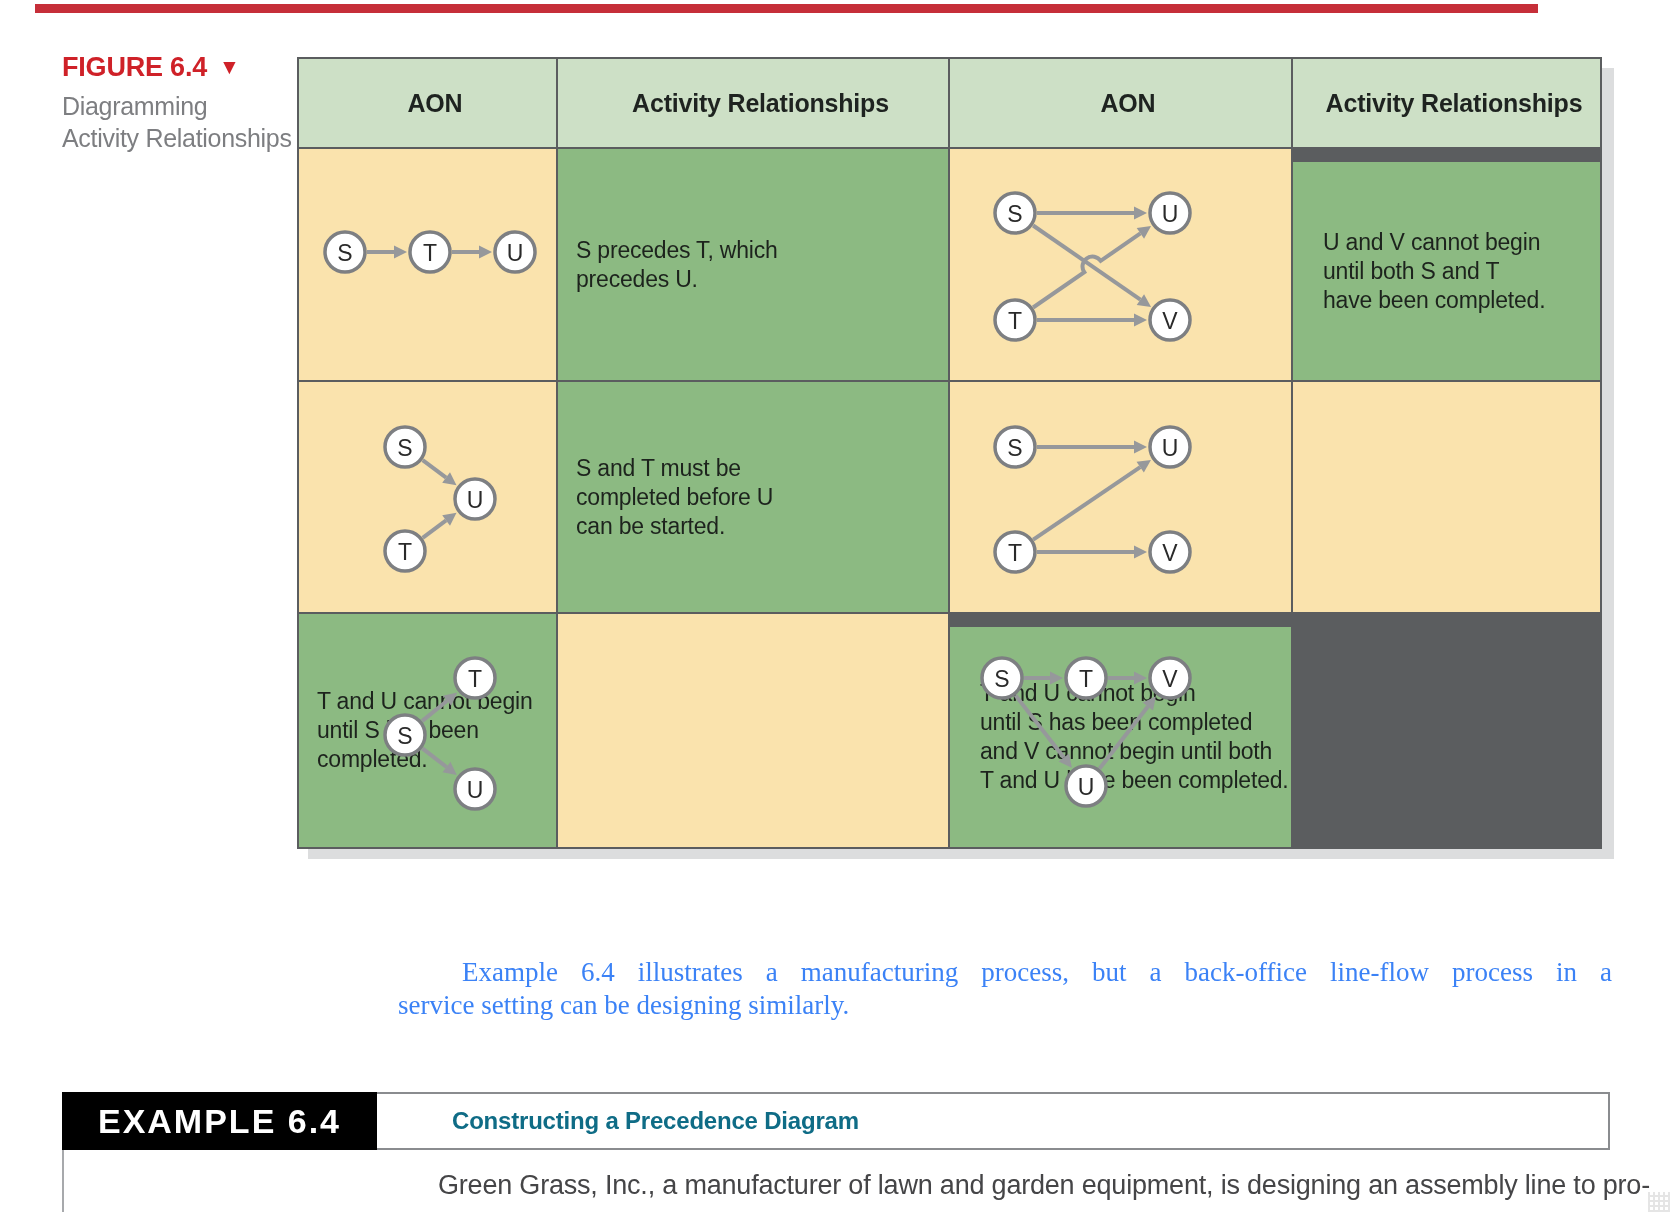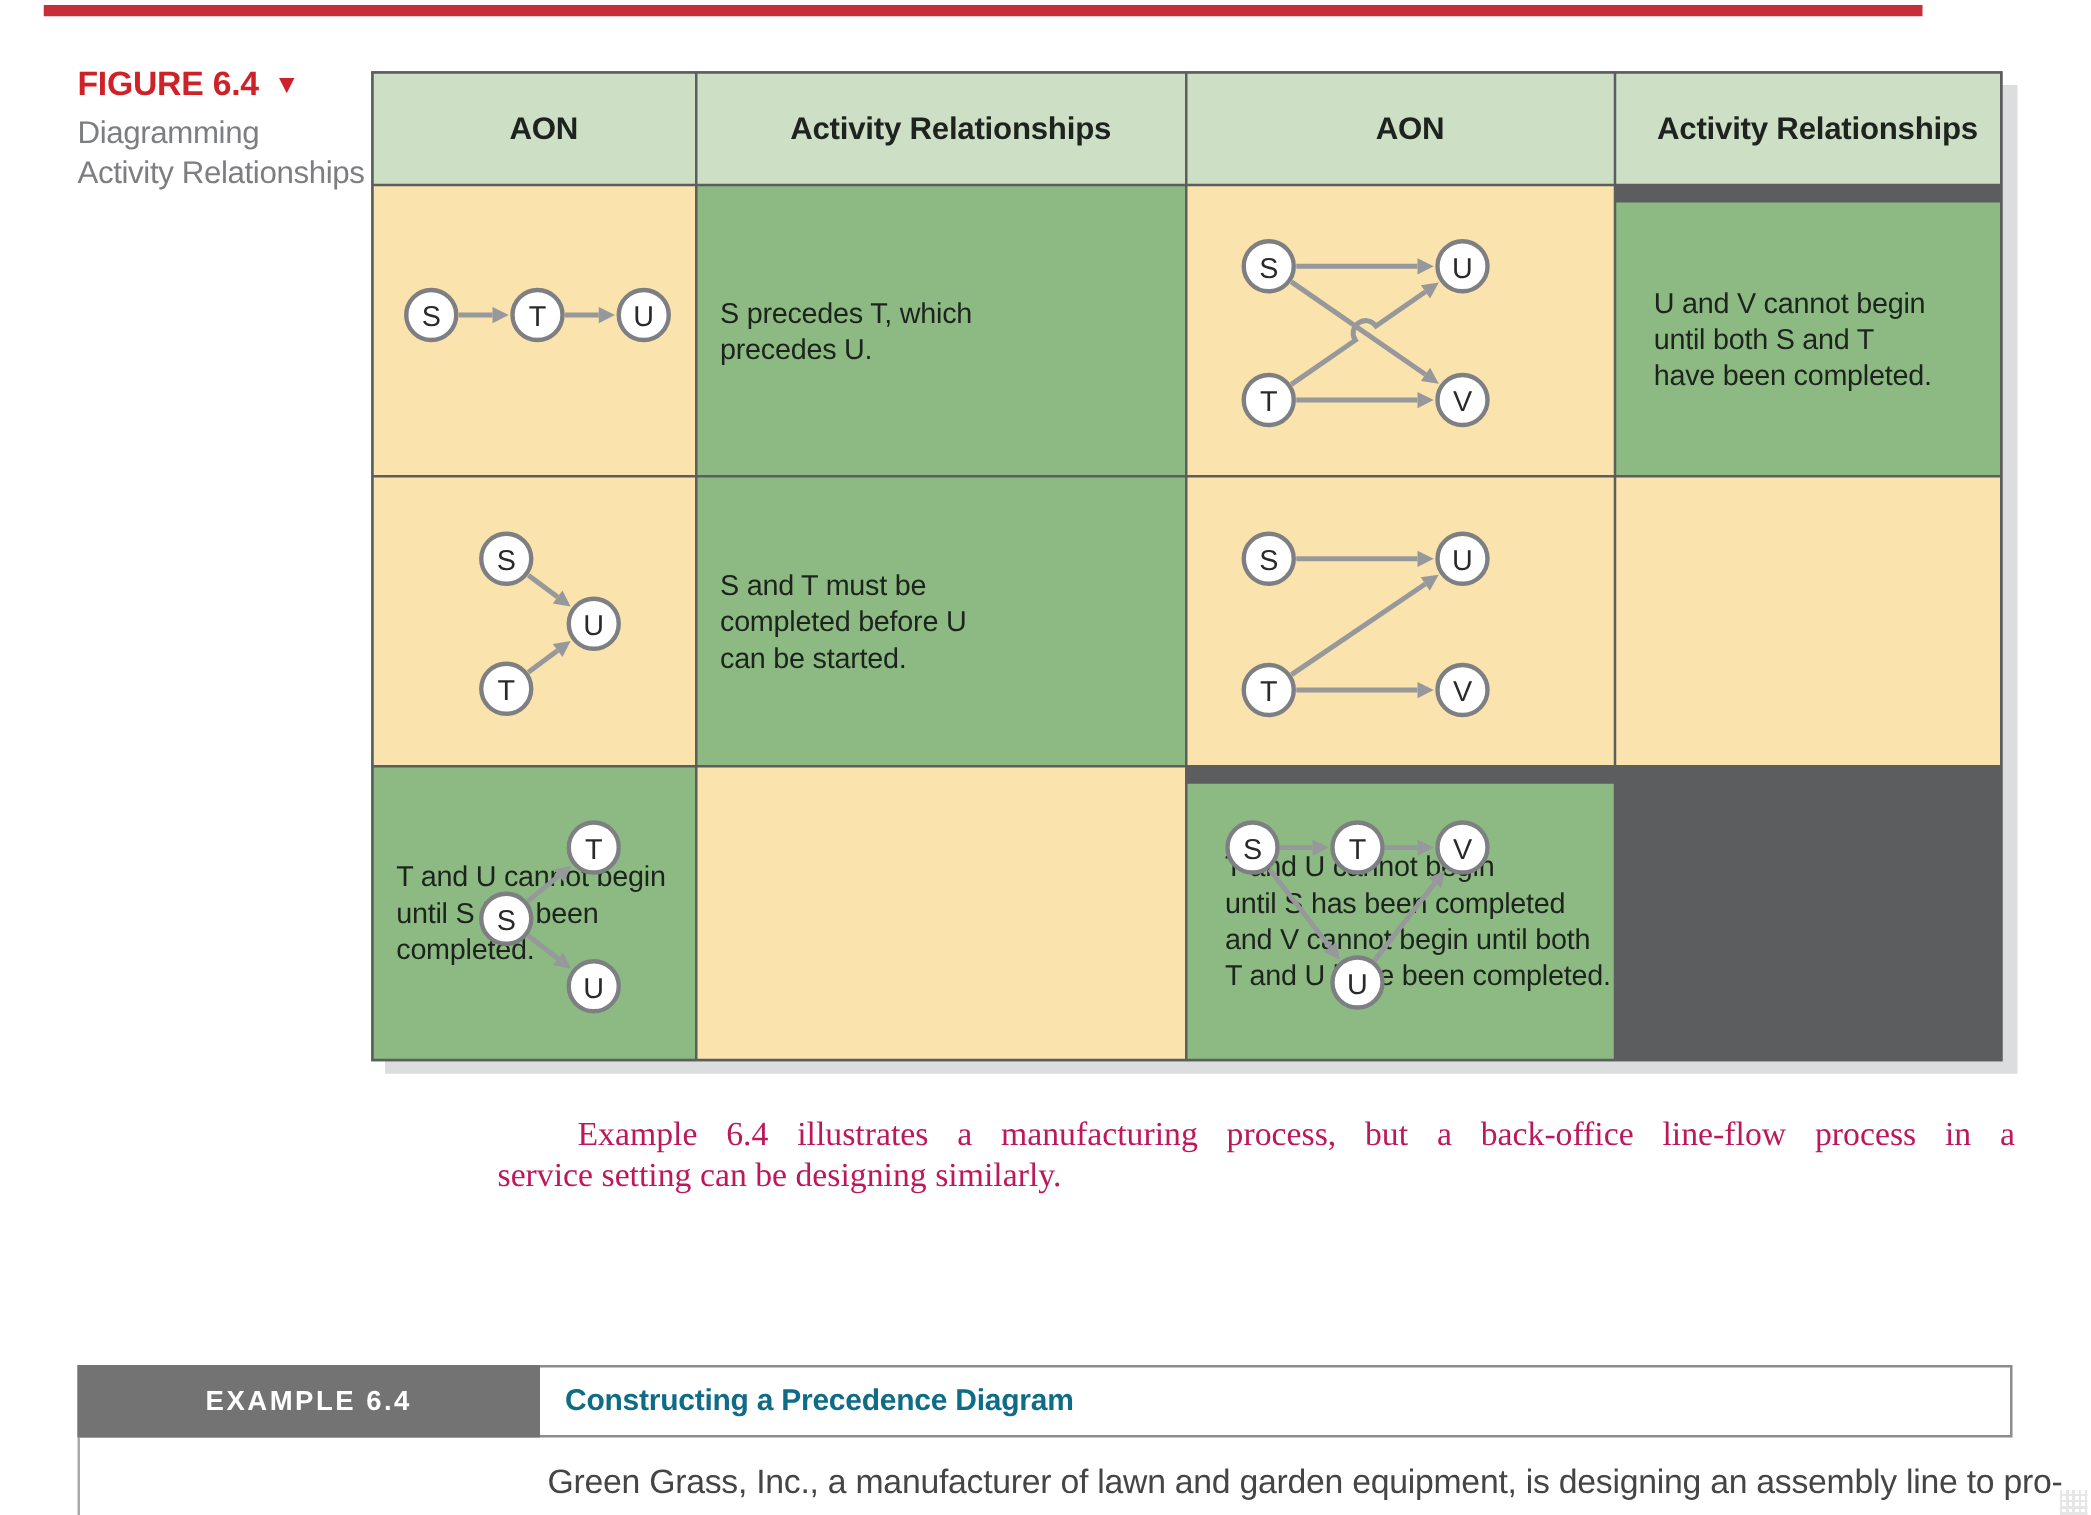--- a/index.html
+++ b/index.html
@@ -23,28 +23,28 @@
     gap:2px; background:#5b5d5f; border:2px solid #5b5d5f; }
   .th  { background:#cde0c6; display:flex; align-items:center; justify-content:center;
          font-weight:bold; font-size:25px; color:#1e2320; letter-spacing:-0.2px;padding-left:15px; }
   .aon { background:#fae3ad; }
   .rel { background:#8cba82; display:flex; align-items:center; padding-left:18px;
          font-size:23px; line-height:29px; color:#1d231d; white-space:pre-line; letter-spacing:-0.2px; }
   .rel.c4 { padding-left:30px;margin-top:13px; }
 
   #diagram-overlay { position:absolute; left:0; top:0; z-index:2; pointer-events:none; }
 
-  .para { position:absolute; left:398px; top:891px; width:1214px;
-          font-family:"Liberation Serif", serif; font-size:27px; line-height:33px; color:#be185d; }
+  .para { position:absolute; left:398px; top:956px; width:1214px;
+          font-family:"Liberation Serif", serif; font-size:27px; line-height:33px; color:#3b82f6; }
   .para-l1 { text-align:justify; text-align-last:justify; text-indent:64px; }
 
   .ex-header { position:absolute; left:62px; top:1092px; width:1548px; height:58px;
                border:2px solid #8a8c8f; box-sizing:border-box; background:#ffffff; z-index:1; }
-  .ex-badge  { position:absolute; left:-2px; top:-2px; width:370px; height:58px; background:#737373;
-               color:#ffffff; font-weight:bold; font-size:22px; letter-spacing:2px;
+  .ex-badge  { position:absolute; left:-2px; top:-2px; width:315px; height:58px; background:#000000;
+               color:#ffffff; font-weight:bold; font-size:34px; letter-spacing:2px;
                display:flex; align-items:center; justify-content:center; }
   .ex-title  { position:absolute; left:388px; top:0; height:54px; display:flex; align-items:center;
                color:#0f6c86; font-weight:bold; font-size:24px; letter-spacing:-0.2px; white-space:nowrap; }
 
   .ex-left-border { position:absolute; left:62px; top:1150px; width:2px; height:62px; background:#a7a9ac; }
 
   .ex-body { position:absolute; left:438px; top:1170px; width:1180px;
              font-size:27px; color:#454547; letter-spacing:-0.2px; white-space:nowrap; }
 
   .corner-artifact { position:absolute; left:1648px; top:1192px; width:22px; height:20px; opacity:0.25;

